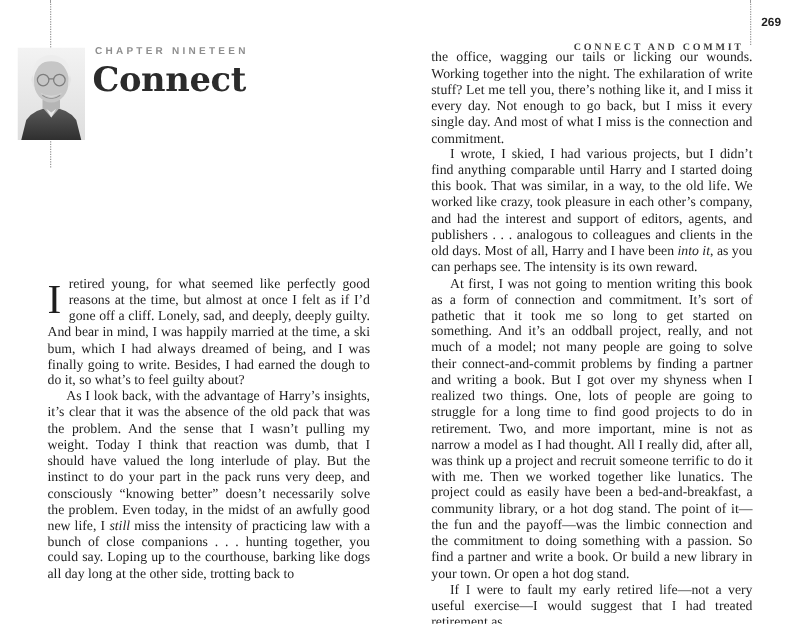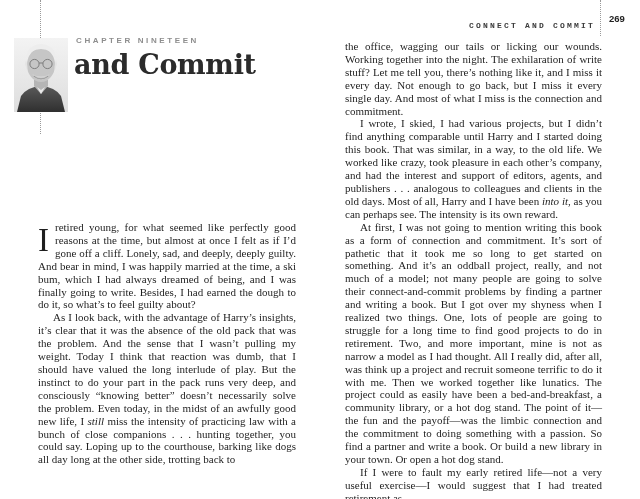--- a/index.html
+++ b/index.html
@@ -27,22 +27,22 @@
     color:#8e8e8e; white-space:nowrap;text-align:right;
   }
   #chapter-title {
     position:absolute; left:74px; top:49px;
     font-family:"DejaVu Serif", serif;
     font-size:27px; line-height:31px; font-weight:700;
     color:#2b2b2b; letter-spacing:-0.3px;
   }
 
   #running-title {
-    position:absolute; top:21px; right:45px;
-    font-family:Liberation Mono, monospace;
+    position:absolute; top:33px; right:45px;
+    font-family:Liberation Serif, serif;
     font-size:8px; font-weight:700; letter-spacing:2.2px;
     color:#3c3c3c; white-space:nowrap;margin-left:12px;
   }
   #page-number {
     position:absolute; top:13px; left:609px;
     font-family:"Liberation Sans", sans-serif;
     font-size:9.5px; font-weight:700; color:#222222;text-align:center;
   }
 
   .body-col { position:absolute; }
@@ -91,21 +91,21 @@
   <path d="M42,22 Q40,28 41,32 L43,26 Z" fill="#e4e4e4"></path>
   <circle cx="20.5" cy="26" r="4.6" fill="none" stroke="#7d7d7d" stroke-width="1"></circle>
   <circle cx="33.5" cy="26" r="4.6" fill="none" stroke="#7d7d7d" stroke-width="1"></circle>
   <line x1="25" y1="25" x2="29" y2="25" stroke="#7d7d7d" stroke-width="1"></line>
   <path d="M20,38 Q27,43 34,38" fill="none" stroke="#8e8e8e" stroke-width="1.4"></path>
   <path d="M18,36 Q27,45 36,36 Q27,41 18,36 Z" fill="#ddd" opacity="0.7"></path>
 </svg>
 
 <div id="chapter-label">CHAPTER NINETEEN</div>
 <div id="chapter-title">
-  <div>and Commit</div>
+  <div>Connect</div>
 </div>
 
 <div id="running-title">CONNECT AND COMMIT</div>
 <div id="page-number">269</div>
 
 <div id="left-body" class="body-col">
   <p class="body-p"><span class="dropcap">I</span><span><span>retired young, for what seemed like perfectly good reasons at the time, but almost at once I felt as if I’d gone off a cliff. Lonely, sad, and deeply, deeply guilty. And bear in mind, I was happily married at the time, a ski bum, which I had always dreamed of being, and I was finally going to write. Besides, I had earned the dough to do it, so what’s to feel guilty about?</span></span></p>
   <p class="body-p indent"><span><span>As I look back, with the advantage of Harry’s insights, it’s clear that it was the absence of the old pack that was the problem. And the sense that I wasn’t pulling my weight. Today I think that reaction was dumb, that I should have valued the long interlude of play. But the instinct to do your part in the pack runs very deep, and consciously “knowing better” doesn’t necessarily solve the problem. Even today, in the midst of an awfully good new life, I </span><i>still</i><span> miss the intensity of practicing law with a bunch of close companions . . . hunting together, you could say. Loping up to the courthouse, barking like dogs all day long at the other side, trotting back to</span></span></p>
 </div>
 

